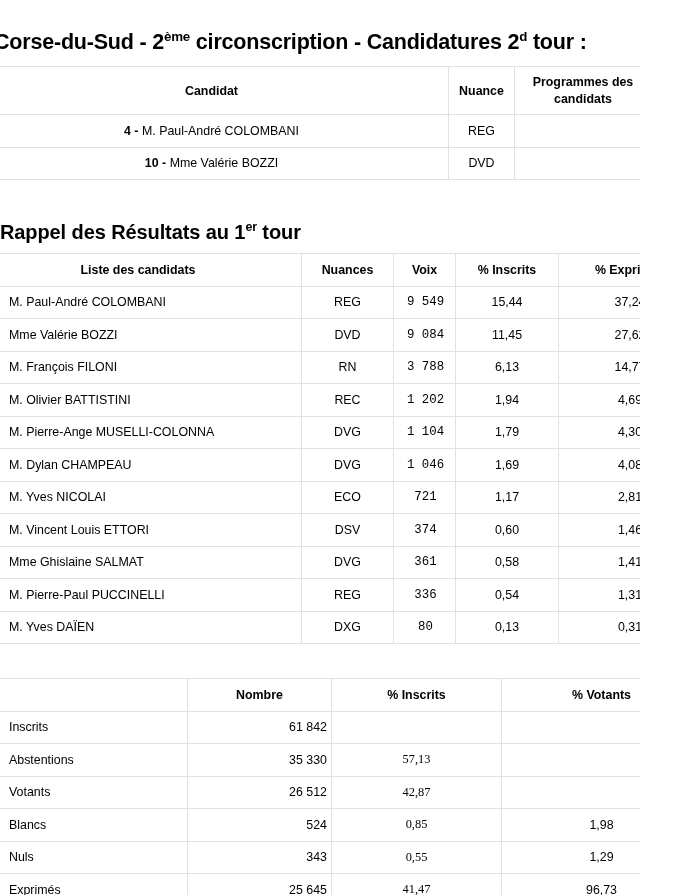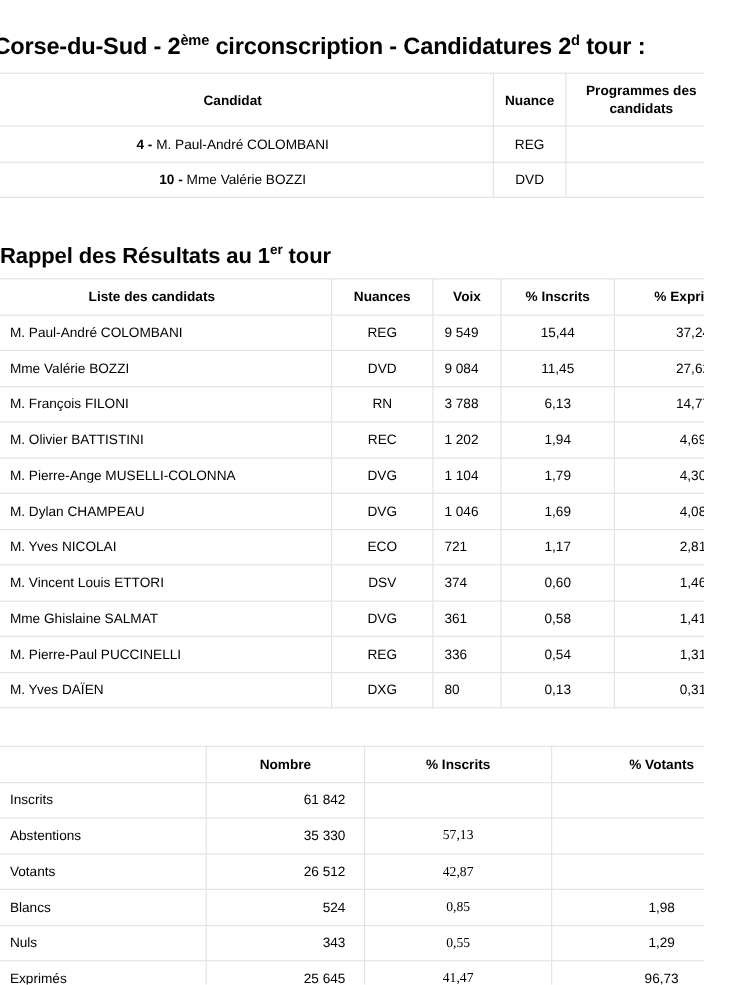--- a/index.html
+++ b/index.html
@@ -97,36 +97,36 @@
     top: 253px;
     width: 727px;
   }
   #table-resultats th.col-liste    { width: 327px; text-align: center; }
   #table-resultats th.col-nuances  { width: 92px; }
   #table-resultats th.col-voix     { width: 62px; text-align: center; }
   #table-resultats th.col-inscrits { width: 103px; }
   #table-resultats th.col-exprimes { width: 143px; }
   #table-resultats td.cell-liste    { text-align: left; padding-left: 34px; }
   #table-resultats td.cell-nuances  { text-align: center; }
-  #table-resultats td.cell-voix     { text-align: left; padding-right: 8px; }
+  #table-resultats td.cell-voix     { text-align: center; padding-right: 8px; font-family: Liberation Mono, monospace; }
   #table-resultats td.cell-inscrits { text-align: center; }
   #table-resultats td.cell-exprimes { text-align: center; }
 
   
   #table-participation {
     left: -26px;
     top: 678px;
     width: 727px;
   }
   #table-participation th.col-label   { width: 213px; }
   #table-participation th.col-nombre  { width: 144px; }
   #table-participation th.col-pinscr  { width: 170px; }
   #table-participation th.col-pvotants{ width: 200px; }
   #table-participation td.cell-label   { text-align: left; padding-left: 34px; }
-  #table-participation td.cell-nombre  { text-align: right; padding-right: 17px; }
+  #table-participation td.cell-nombre  { text-align: right; padding-right: 4px; }
   #table-participation td.cell-pinscr  { text-align: center; font-family: Liberation Serif, serif; }
   #table-participation td.cell-pvotants{ text-align: center; }
 </style>
 </head>
 <body>
 
 <div class="page">
 
   <h1 class="page-title"><span>Corse-du-Sud - 2</span><sup>ème</sup><span> circonscription - Candidatures 2</span><sup>d</sup><span> tour :</span></h1>
 

